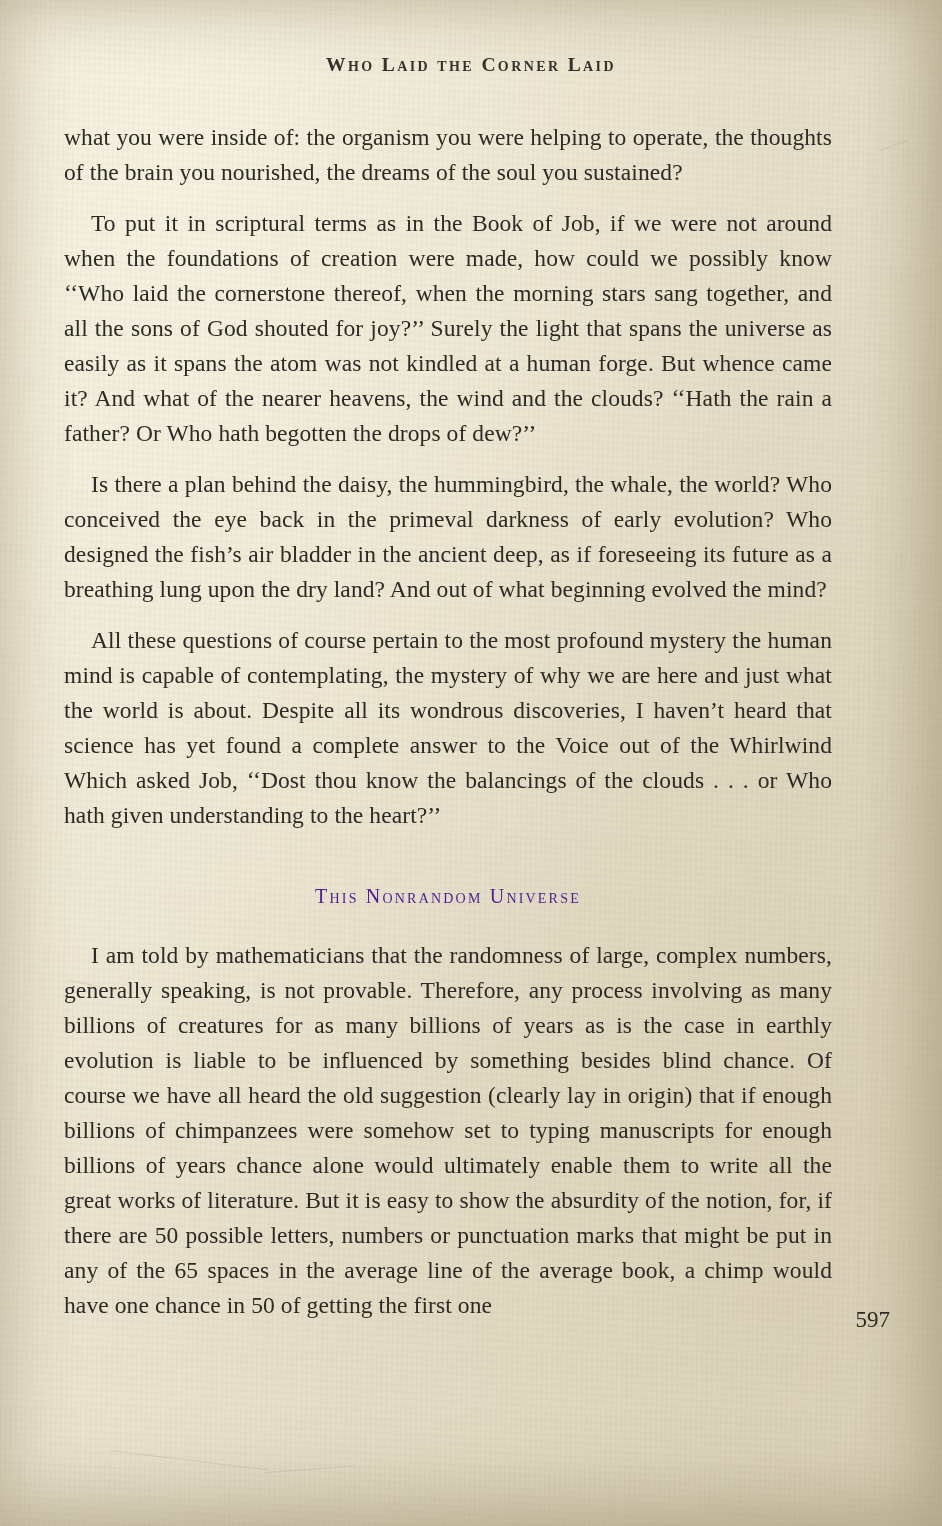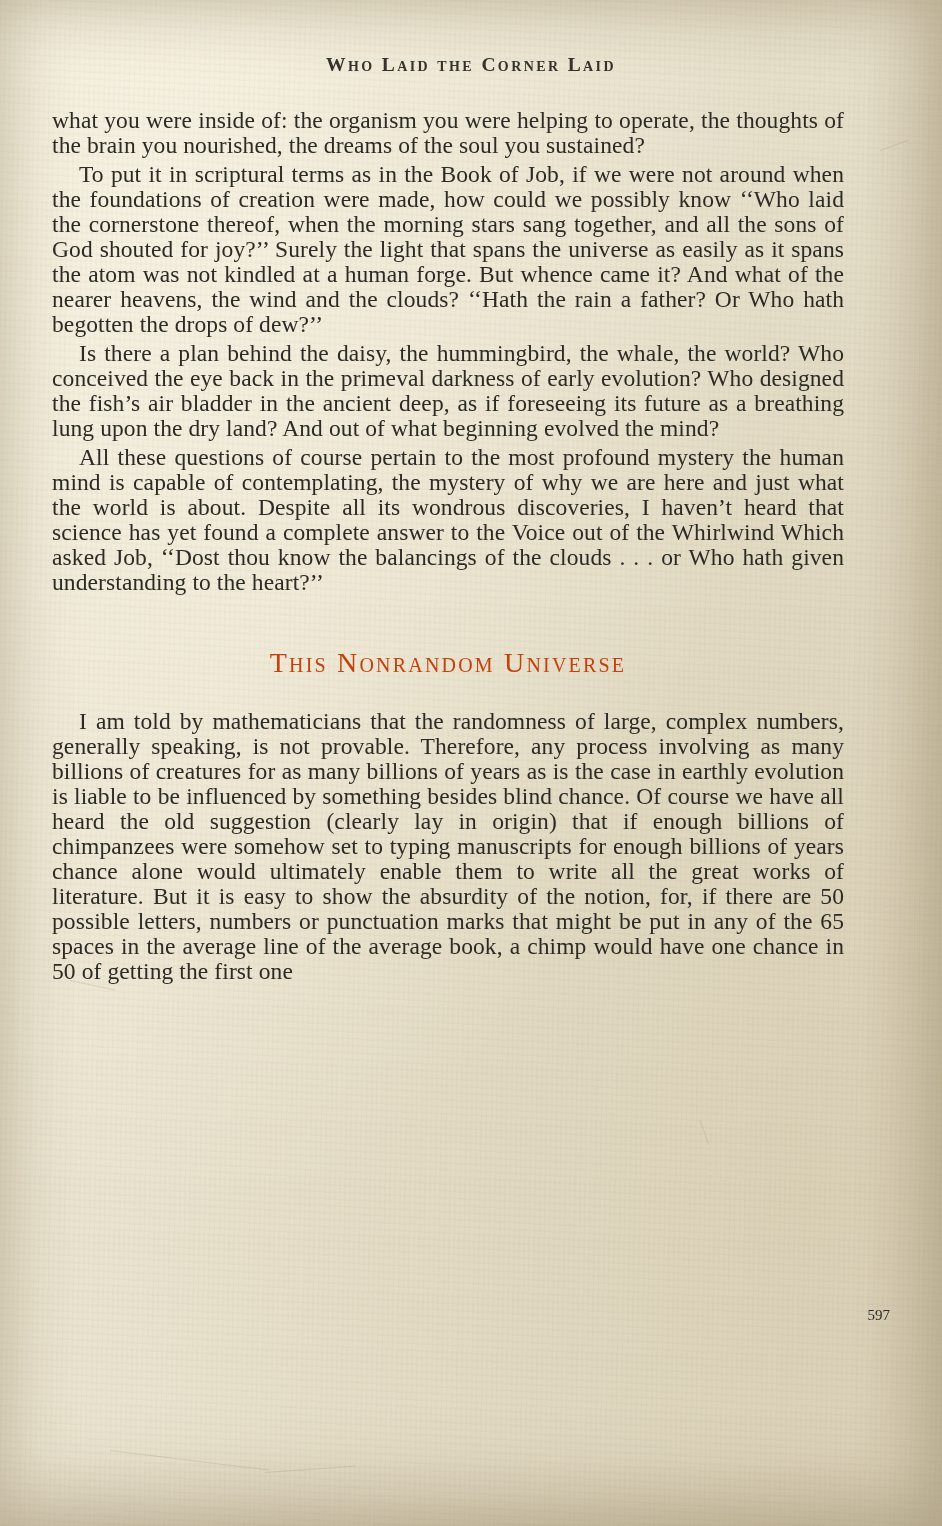--- a/index.html
+++ b/index.html
@@ -74,46 +74,46 @@
   }
 
   .column {
     position: absolute;
     top: 104px;
     left: 48px;
     width: 800px;
   }
 
   p.body {
-    margin: 4px;
+    margin: 16px;
     font-size: 23.5px;
-    line-height: 25px;
+    line-height: 35px;
     text-align: justify;
     text-justify: inter-word;
     color: #2c2a24;
     letter-spacing: 0.1px;
   }
   p.body.indent {
     text-indent: 27px;
   }
 
   .section-title {
     margin: 52px 0 30px 0;
     text-align: center;
-    font-size: 28px;
+    font-size: 20px;
     letter-spacing: 2.2px;
     font-variant: small-caps;
-    color: #c2410c;
+    color: #4c1d95;
   }
 
   .folio {
     position: absolute;
     right: 52px;
     top: 1307px;
-    font-size: 15px;
+    font-size: 23px;
     color: #2c2a24;
   }
 </style>
 </head>
 <body>
 
 <div class="page"></div>
 <div class="grain"></div>
 
 <div class="fibre" style="left:880px; top:150px; width:30px; height:1px; transform:rotate(-20deg);"></div>

